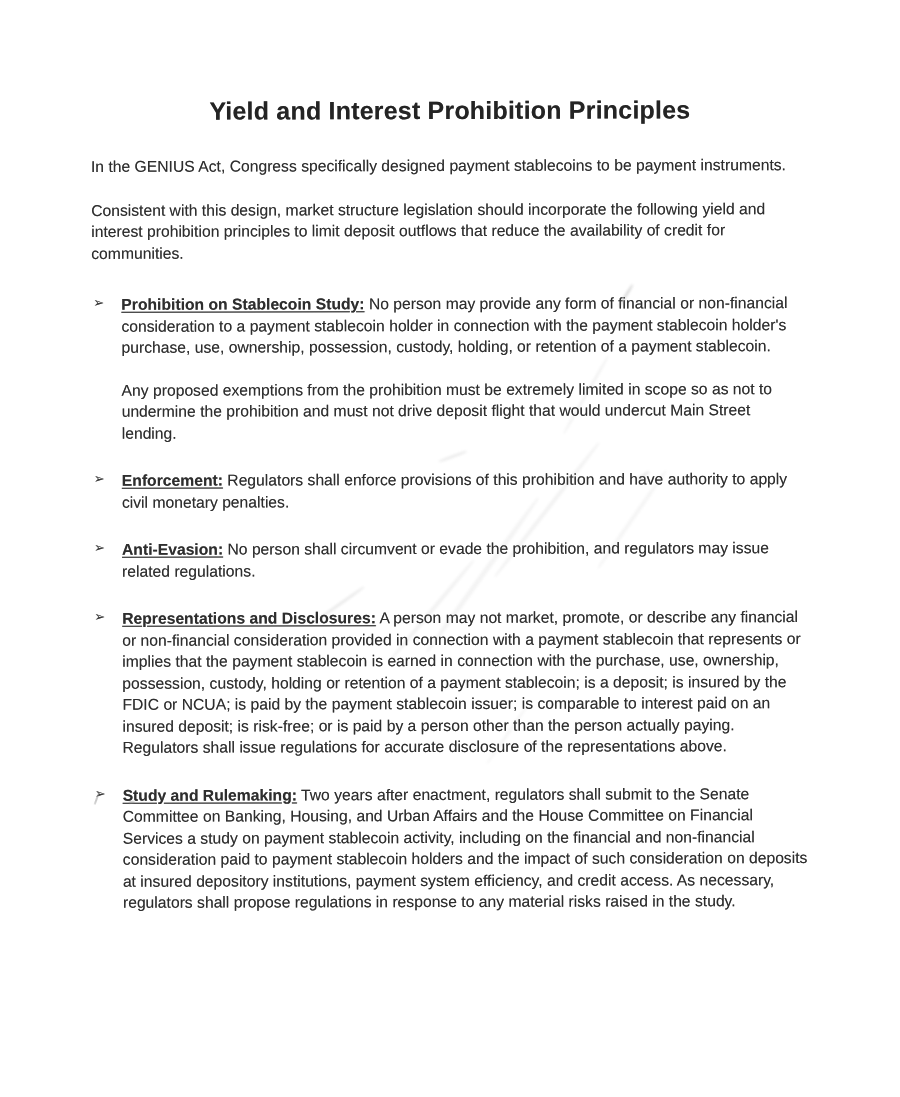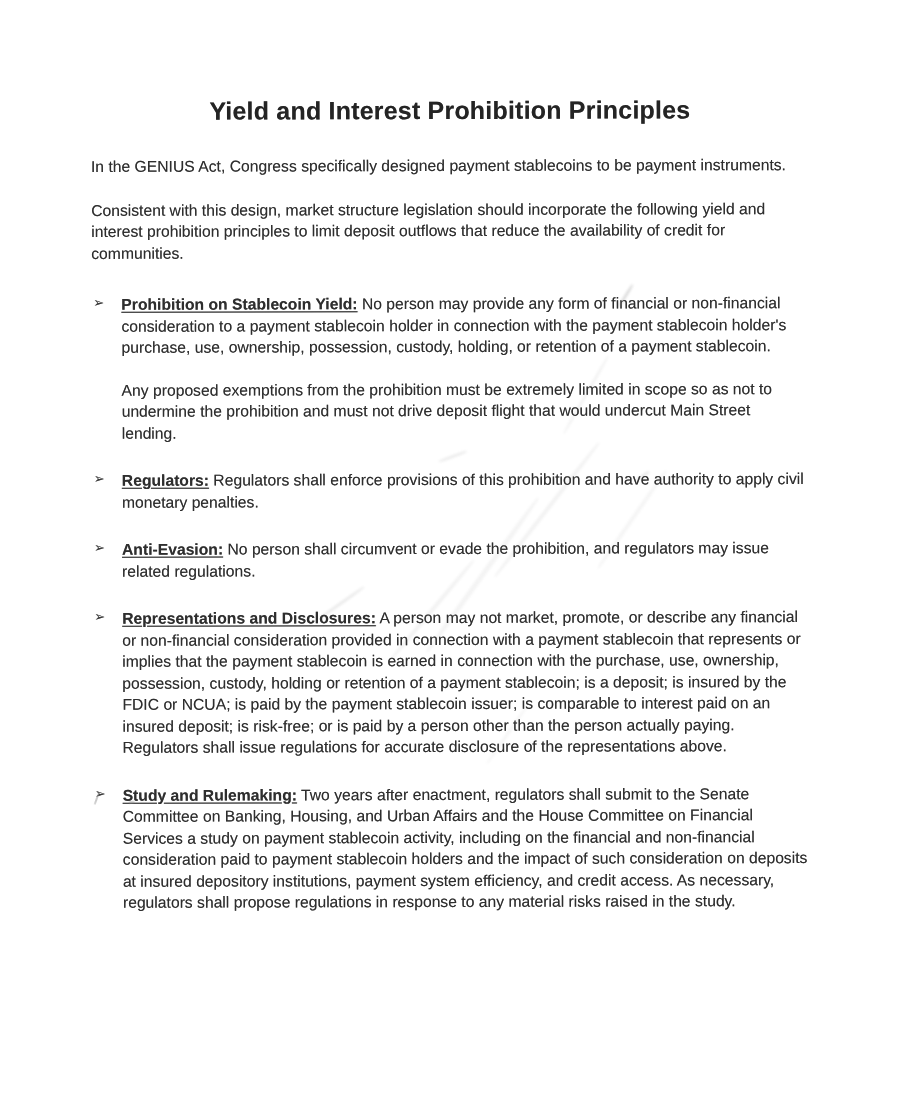--- a/index.html
+++ b/index.html
@@ -89,27 +89,27 @@
 
     <h1 class="title">Yield and Interest Prohibition Principles</h1>
 
     <p class="para">In the GENIUS Act, Congress specifically designed payment stablecoins to be payment instruments.</p>
     <p class="para">Consistent with this design, market structure legislation should incorporate the following yield and interest prohibition principles to limit deposit outflows that reduce the availability of credit for communities.</p>
 
     <div class="bullets">
 
       <div class="bullet">
         <span class="marker">➢</span>
-        <p><span class="lbl">Prohibition on Stablecoin Yield:</span> <span>No person may provide any form of financial or non-financial consideration to a payment stablecoin holder in connection with the payment stablecoin holder's purchase, use, ownership, possession, custody, holding, or retention of a payment stablecoin.</span></p>
+        <p><span class="lbl">Prohibition on Stablecoin Study:</span> <span>No person may provide any form of financial or non-financial consideration to a payment stablecoin holder in connection with the payment stablecoin holder's purchase, use, ownership, possession, custody, holding, or retention of a payment stablecoin.</span></p>
         <p class="cont">Any proposed exemptions from the prohibition must be extremely limited in scope so as not to undermine the prohibition and must not drive deposit flight that would undercut Main Street lending.</p>
       </div>
 
       <div class="bullet">
         <span class="marker">➢</span>
-        <p><span class="lbl">Regulators:</span> <span>Regulators shall enforce provisions of this prohibition and have authority to apply civil monetary penalties.</span></p>
+        <p><span class="lbl">Enforcement:</span> <span>Regulators shall enforce provisions of this prohibition and have authority to apply civil monetary penalties.</span></p>
       </div>
 
       <div class="bullet">
         <span class="marker">➢</span>
         <p><span class="lbl">Anti-Evasion:</span> <span>No person shall circumvent or evade the prohibition, and regulators may issue related regulations.</span></p>
       </div>
 
       <div class="bullet">
         <span class="marker">➢</span>
         <p><span class="lbl">Representations and Disclosures:</span> <span>A person may not market, promote, or describe any financial or non-financial consideration provided in connection with a payment stablecoin that represents or implies that the payment stablecoin is earned in connection with the purchase, use, ownership, possession, custody, holding or retention of a payment stablecoin; is a deposit; is insured by the FDIC or NCUA; is paid by the payment stablecoin issuer; is comparable to interest paid on an insured deposit; is risk-free; or is paid by a person other than the person actually paying. Regulators shall issue regulations for accurate disclosure of the representations above.</span></p>

